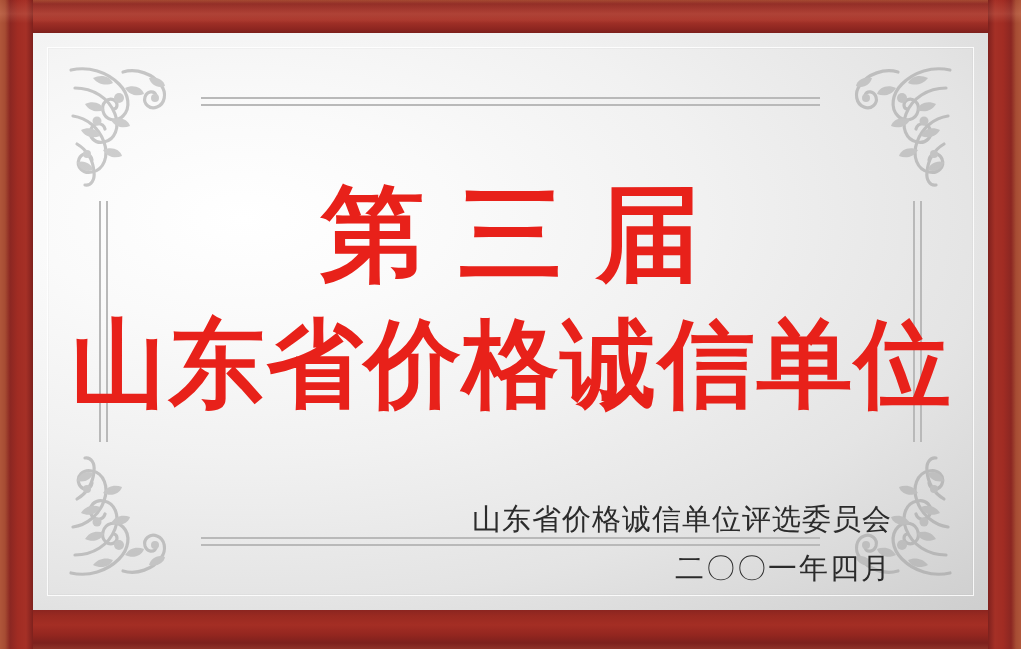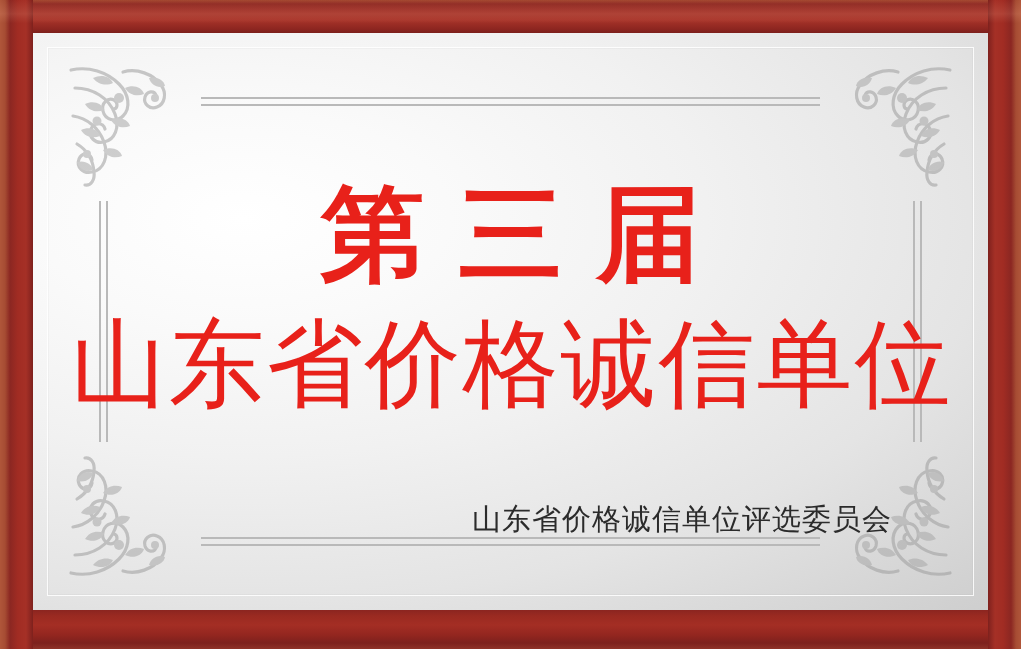--- a/index.html
+++ b/index.html
@@ -127,21 +127,21 @@
     text-indent: 34px;
     white-space: nowrap;
   }
   .title-line-2 {
     position: absolute;
     left: 0; right: 0;
     top: 281px;
     text-align: center;
     color: #e8211a;
     font-family: "DejaVu Serif", "Liberation Serif", serif;
-    font-weight: 400;
+    font-weight: 700;
     font-size: 96px;
     line-height: 1.05;
     letter-spacing: 2px;
     text-indent: 2px;
     white-space: nowrap;
   }
   .signature-block {
     position: absolute;
     right: 96px;
     top: 466px;
@@ -292,16 +292,17 @@
         </g>
       </svg>
     </div>
 
     <div class="title-line-1">第三届</div>
 
     <div class="title-line-2">山东省价格诚信单位</div>
 
     <div class="signature-block">
       <div class="signature-org">山东省价格诚信单位评选委员会</div>
+      <div class="signature-date">二〇〇一年四月</div>
     </div>
 
   </div>
 </div>
 
 </body></html>

